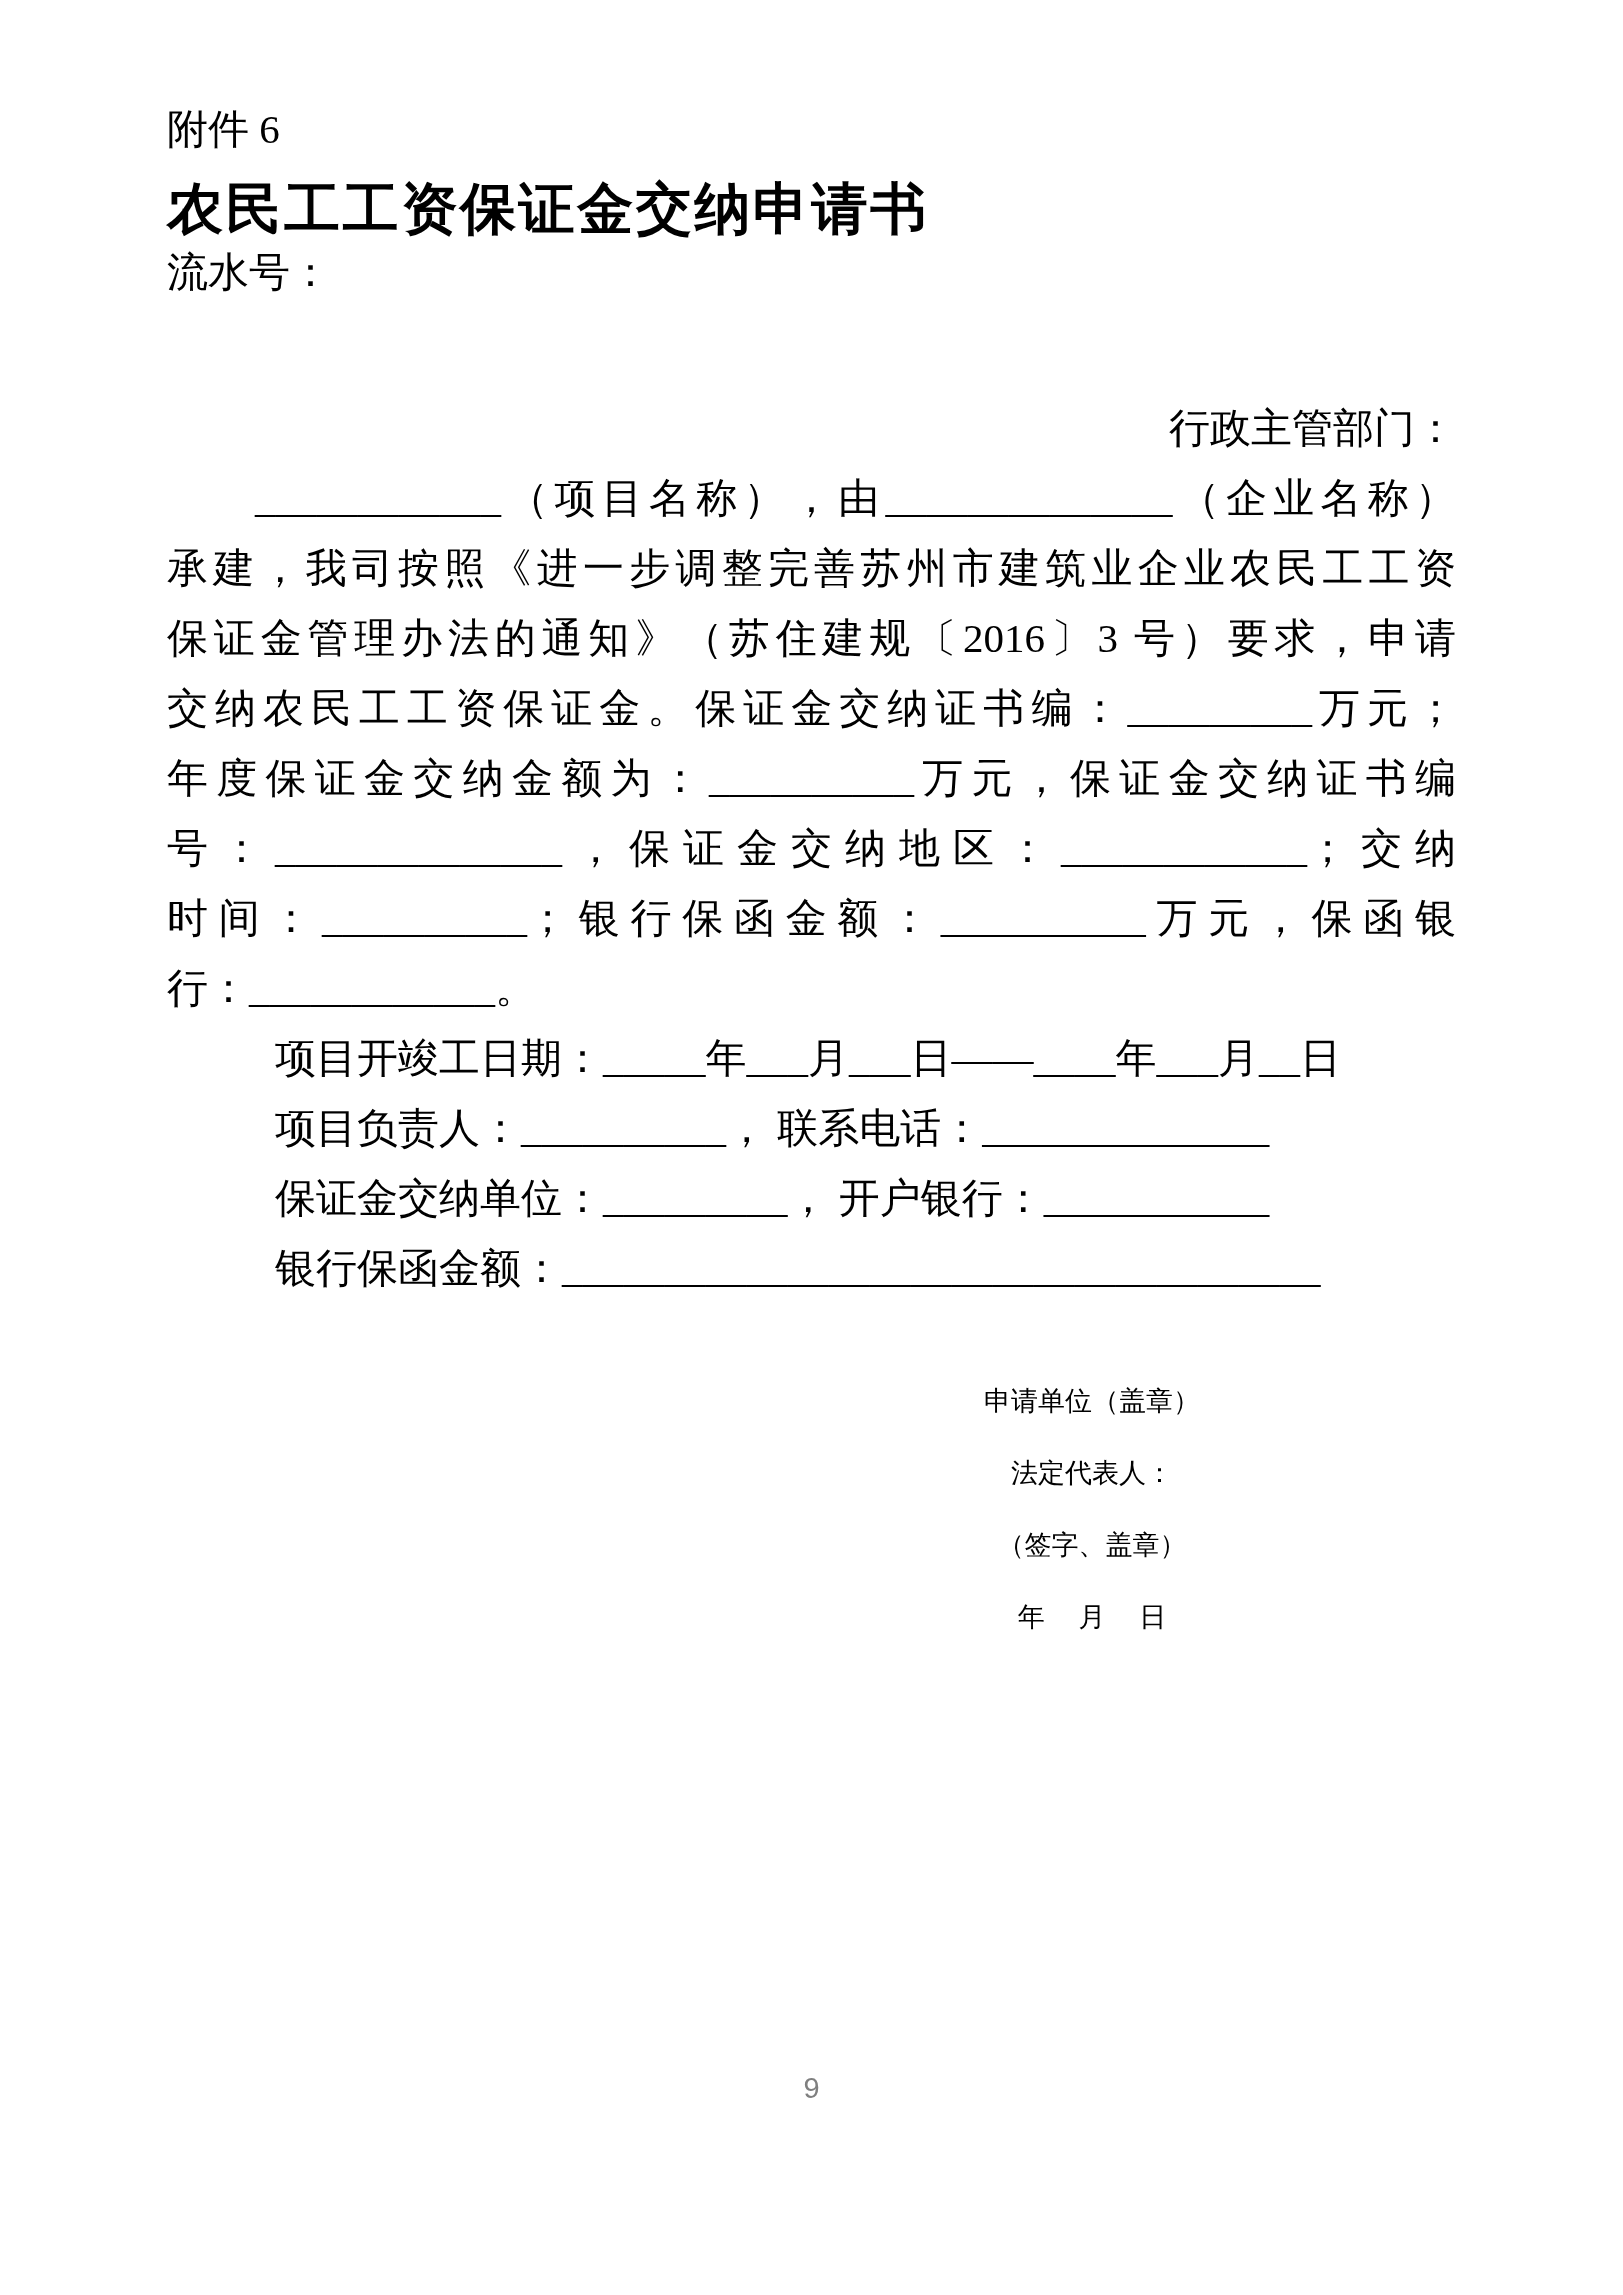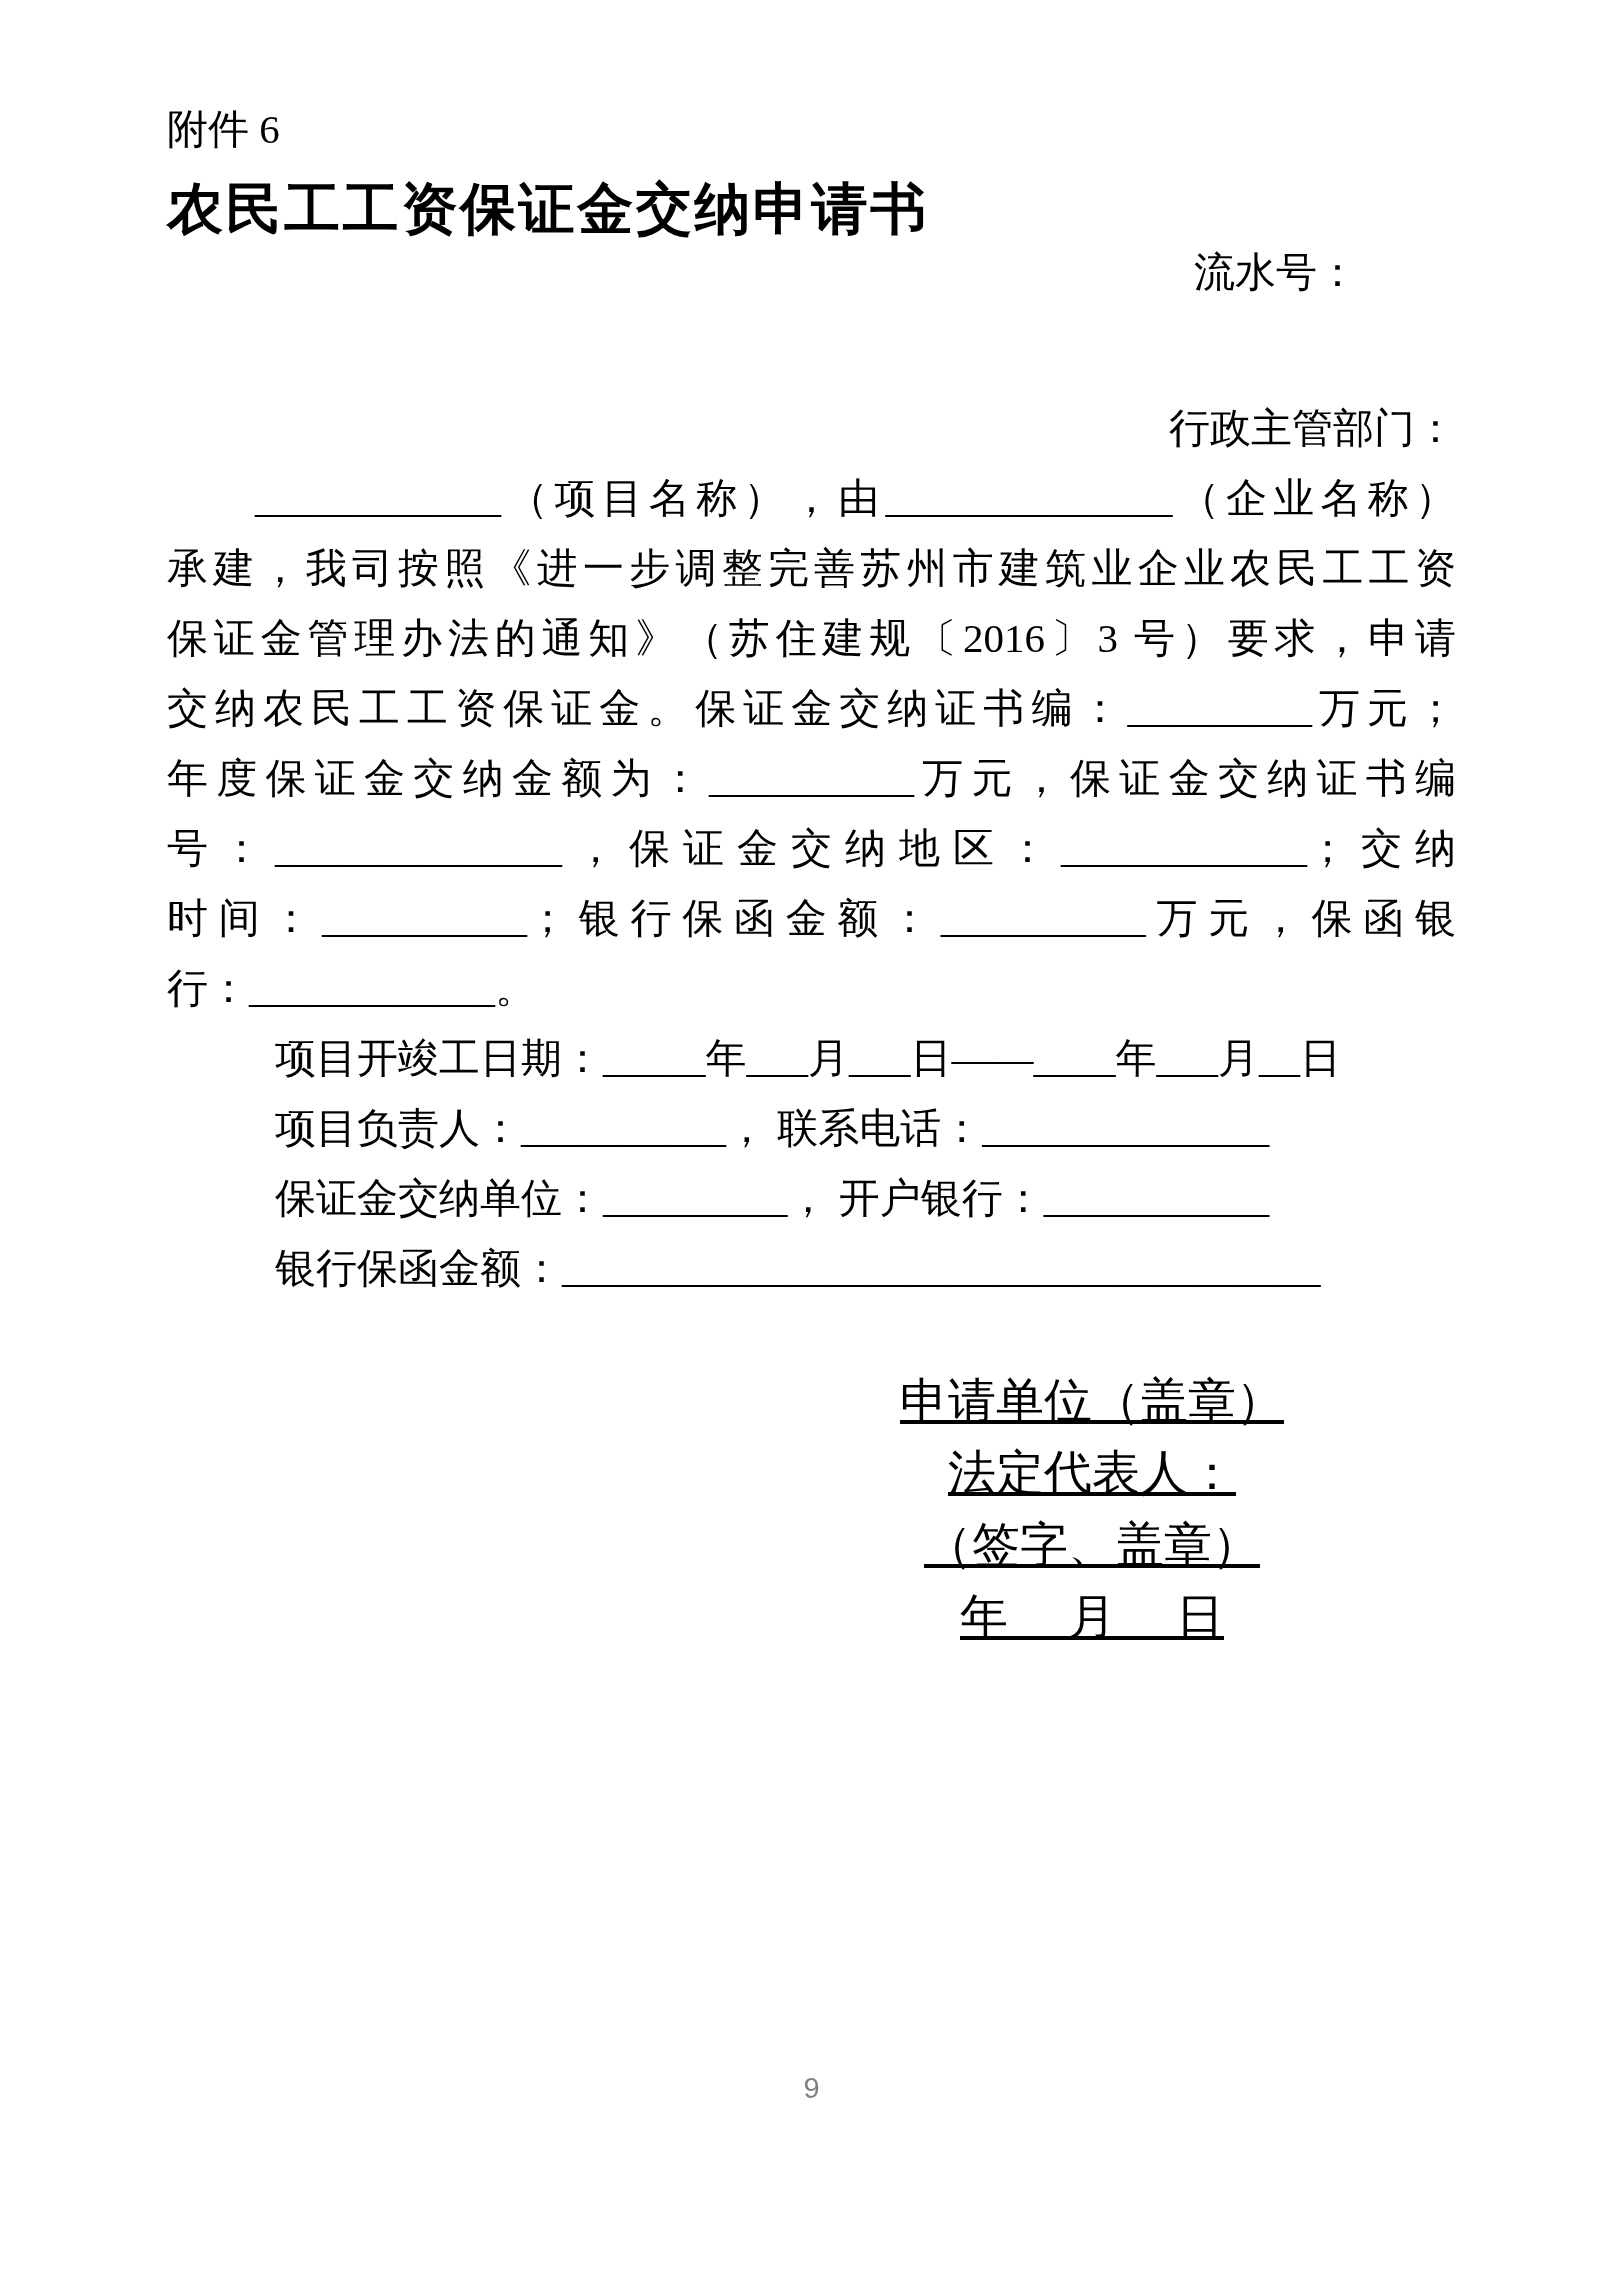--- a/index.html
+++ b/index.html
@@ -34,21 +34,21 @@
     line-height: 68px;
     font-weight: 700;
     text-align: left;
     letter-spacing: 2.6px;
     white-space: nowrap;
   }
   .serial {
     margin-top: 6.5px;
     font-size: 41px;
     line-height: 47px;
-    text-align: right;
+    text-align: left;
     padding-right: 98px;
   }
   .bodytext {
     font-size: 41px;
     line-height: 70px;
   }
   .salutation {
     margin-top: 97px;
     text-align: right;
   }
@@ -65,22 +65,21 @@
     white-space: nowrap;
   }
   .closing {
     padding-left: 108px;
     margin-top: 118px;
   }
   .sig-block {
     width: 458px;
     margin: 62px 135px 0 auto;
     text-align: center;
-    font-size: 48px;
-    text-decoration: underline;
+    font-size: 27px;
   }
   .sig-line {
     line-height: 72px;
     white-space: nowrap;
   }
   .page-num {
     position: absolute;
     left: 0;
     top: 2072px;
     width: 100%;

